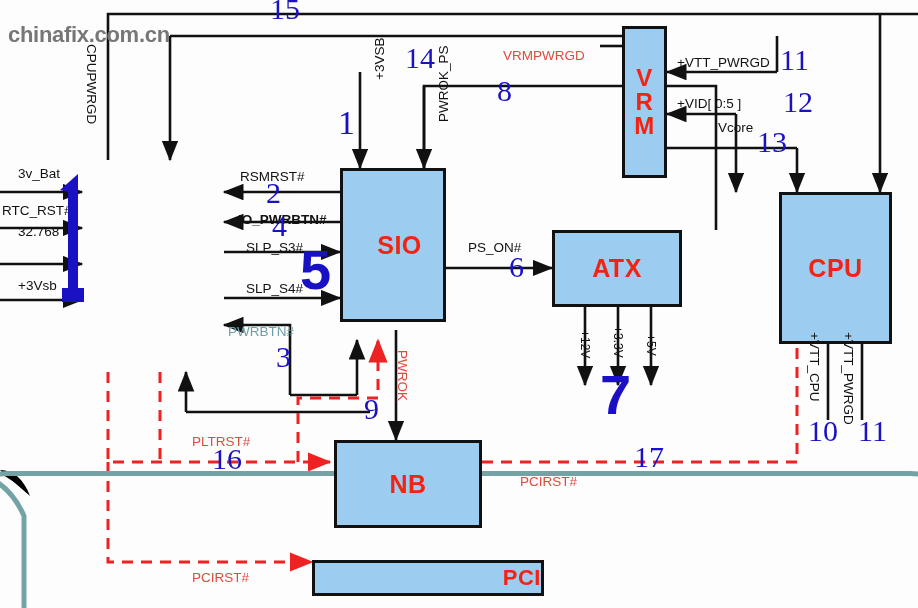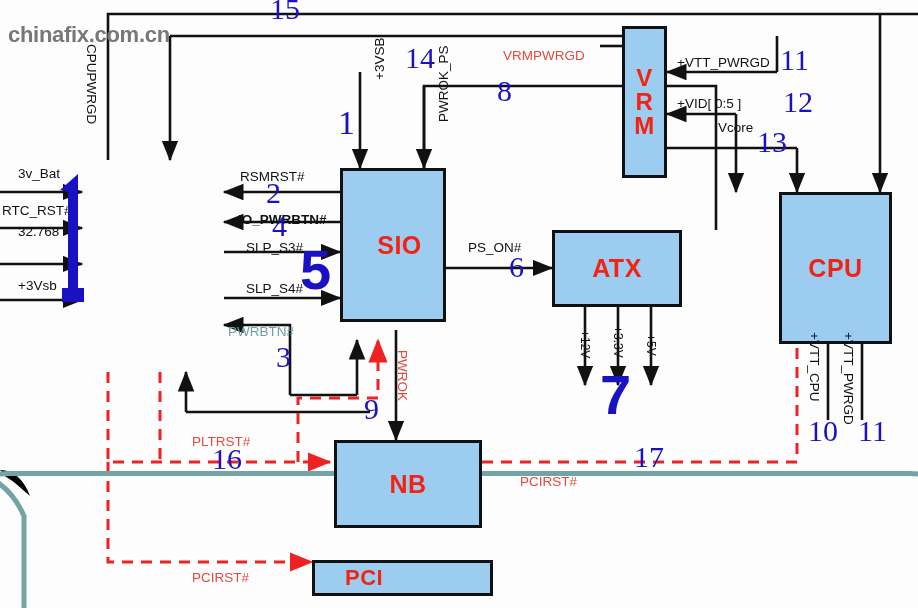--- a/index.html
+++ b/index.html
@@ -153,21 +153,21 @@
   </div>
 
   <div class="blk" style="left:779px;top:192px;width:113px;height:152px;">
     <span>CPU</span>
   </div>
 
   <div class="blk" style="left:334px;top:440px;width:148px;height:88px;">
     <span>NB</span>
   </div>
 
-  <div class="blk pci" style="left:312px;top:560px;width:181px;height:36px;">
+  <div class="blk pci" style="left:312px;top:560px;width:232px;height:36px;justify-content:flex-end;">
     <span>PCI</span>
   </div>
 
   <div class="wm">chinafix.com.cn</div>
 
   <div class="lbl" style="left:18px;top:166px;">3v_Bat</div>
   <div class="lbl" style="left:2px;top:203px;">RTC_RST#</div>
   <div class="lbl" style="left:18px;top:224px;">32.768</div>
   <div class="lbl" style="left:18px;top:278px;">+3Vsb</div>
 

